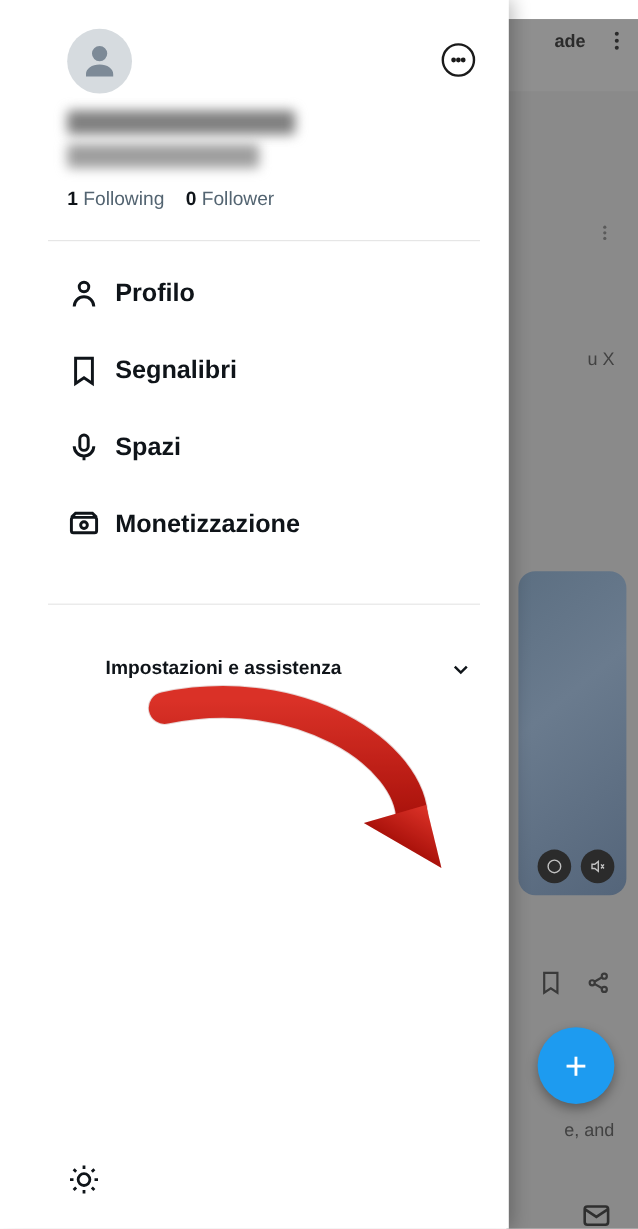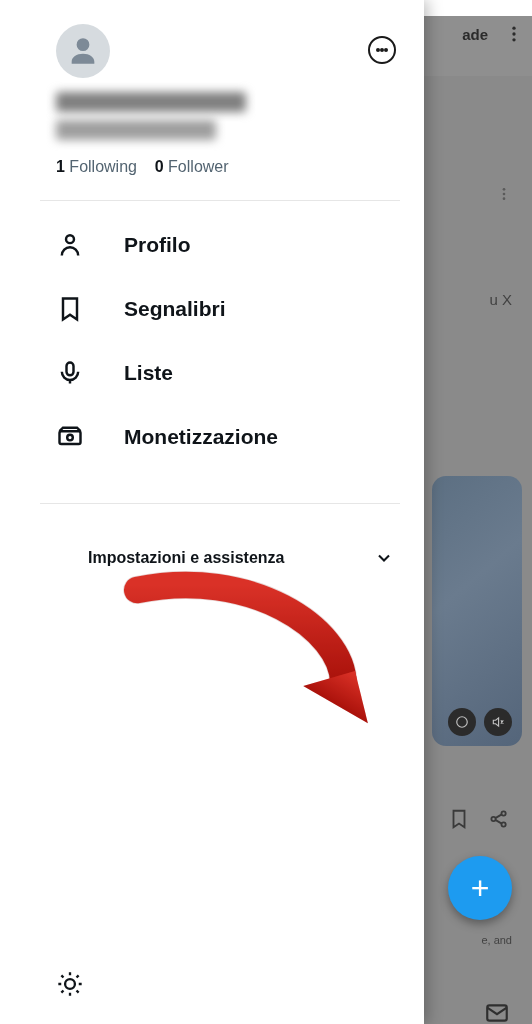--- a/index.html
+++ b/index.html
@@ -18,21 +18,21 @@
   .bg-strip .cchip  { position: absolute; width: 28px; height: 28px; border-radius: 50%;
                       background: #2b2b2b; display:flex; align-items:center; justify-content:center; }
   .bg-strip .cchip svg { width: 14px; height: 14px; fill: #c0c0c0; }
   .bg-strip .chip-a { bottom: 10px; right: 46px; }
   .bg-strip .chip-b { bottom: 10px; right: 10px; }
   .bg-strip .bmk    { position: absolute; top: 792px; right: 62px; width: 22px; height: 22px; stroke:#3a3a3a; fill:none; stroke-width:2; }
   .bg-strip .shr    { position: absolute; top: 792px; right: 22px; width: 22px; height: 22px; stroke:#3a3a3a; fill:none; stroke-width:2; }
   .bg-strip .fab    { position: absolute; top: 840px; right: 20px; width: 64px; height: 64px; border-radius: 50%;
                       background:#1d9bf0; box-shadow: 0 4px 10px rgba(0,0,0,.35);
                       display:flex; align-items:center; justify-content:center; color:#fff; font-size: 32px; font-weight:300; }
-  .bg-strip .eand   { position: absolute; top: 918px; right: 20px; color:#424242; font-size:11px; }
+  .bg-strip .eand   { position: absolute; top: 918px; right: 20px; color:#424242; font-size:15px; }
   .bg-strip .msgico { position: absolute; bottom: 14px; right: 22px; width: 26px; height: 26px; stroke:#2f2f2f; fill:none; stroke-width:2; }
 
   
   .drawer { position: absolute; left: 0; top: 0; width: 424px; height: 100%; background: #fff;
             box-shadow: 4px 0 14px rgba(0,0,0,.25); display: flex; flex-direction: column; padding: 24px 0 0 16px; }
   .header { padding: 0 28px 0 40px; display: flex; align-items: flex-start; justify-content: space-between; }
   .avatar { width: 54px; height: 54px; border-radius: 50%; background: #d6dbdf;
             display:flex; align-items:center; justify-content:center; }
   .avatar svg { width: 34px; height: 34px; fill:#7d8a97; }
   .acct-btn { margin-top: 12px; width: 28px; height: 28px; border: 2.2px solid #1a1a1a; border-radius: 50%;
@@ -43,21 +43,21 @@
   .nline { border-radius: 3px; filter: blur(5px); }
   .nline.a { width: 190px; height: 20px; background:#7f7f7f; margin-bottom: 8px; }
   .nline.b { width: 160px; height: 20px; background:#9e9e9e; }
 
   .stats { margin-top: 18px; padding-left: 40px; color:#536471; font-size: 16px; }
   .stats .num { color:#0f1419; font-weight: 600; }
 
   .divider { margin: 24px 24px 0 24px; height: 1px; background:#e6e6e6; }
 
   .menu { padding: 12px 0 10px 0; }
-  .menu-item { display:flex; align-items:center; gap: 40px; padding: 18px 40px; cursor: pointer; }
+  .menu-item { display:flex; align-items:center; gap: 12px; padding: 18px 40px; cursor: pointer; }
   .menu-item .mi-icon { width: 28px; height: 28px; stroke:#0f1419; fill:none; stroke-width:2.1; }
   .menu-item .mi-icon.fillish { fill:#0f1419; stroke:none; }
   .menu-item .lbl { font-size: 21px; font-weight: 800; color:#0f1419; }
 
   .settings-row { margin: 30px 30px 0 40px; padding: 14px 0; display:flex; align-items:center;
                   justify-content:space-between; cursor:pointer; }
   .settings-row .slabel { font-size: 16px; font-weight: 700; color:#0f1419;margin-left:32px; }
   .settings-row .chev { width: 20px; height: 20px; stroke:#0f1419; fill:none; stroke-width:2.5; }
 
   .bottom { margin-top: auto; padding: 18px 40px 22px 40px; }
@@ -164,21 +164,21 @@
         </svg>
       <span class="lbl">Segnalibri</span>
     </div>
 
 
     <div class="menu-item">
       <svg class="mi-icon" viewBox="0 0 24 24">
           <rect x="9" y="3" width="6" height="11" rx="3"></rect>
           <path d="M5 11a7 7 0 0 0 14 0M12 18v3"></path>
         </svg>
-      <span class="lbl">Liste</span>
+      <span class="lbl">Spazi</span>
     </div>
 
     <div class="menu-item">
       <svg class="mi-icon" viewBox="0 0 24 24">
           <rect x="3" y="7" width="18" height="11" rx="1.5"></rect>
           <circle cx="12" cy="12.5" r="2.4"></circle>
           <path d="M3 7l3-3h12l3 3"></path>
         </svg>
       <span class="lbl">Monetizzazione</span>
     </div>

